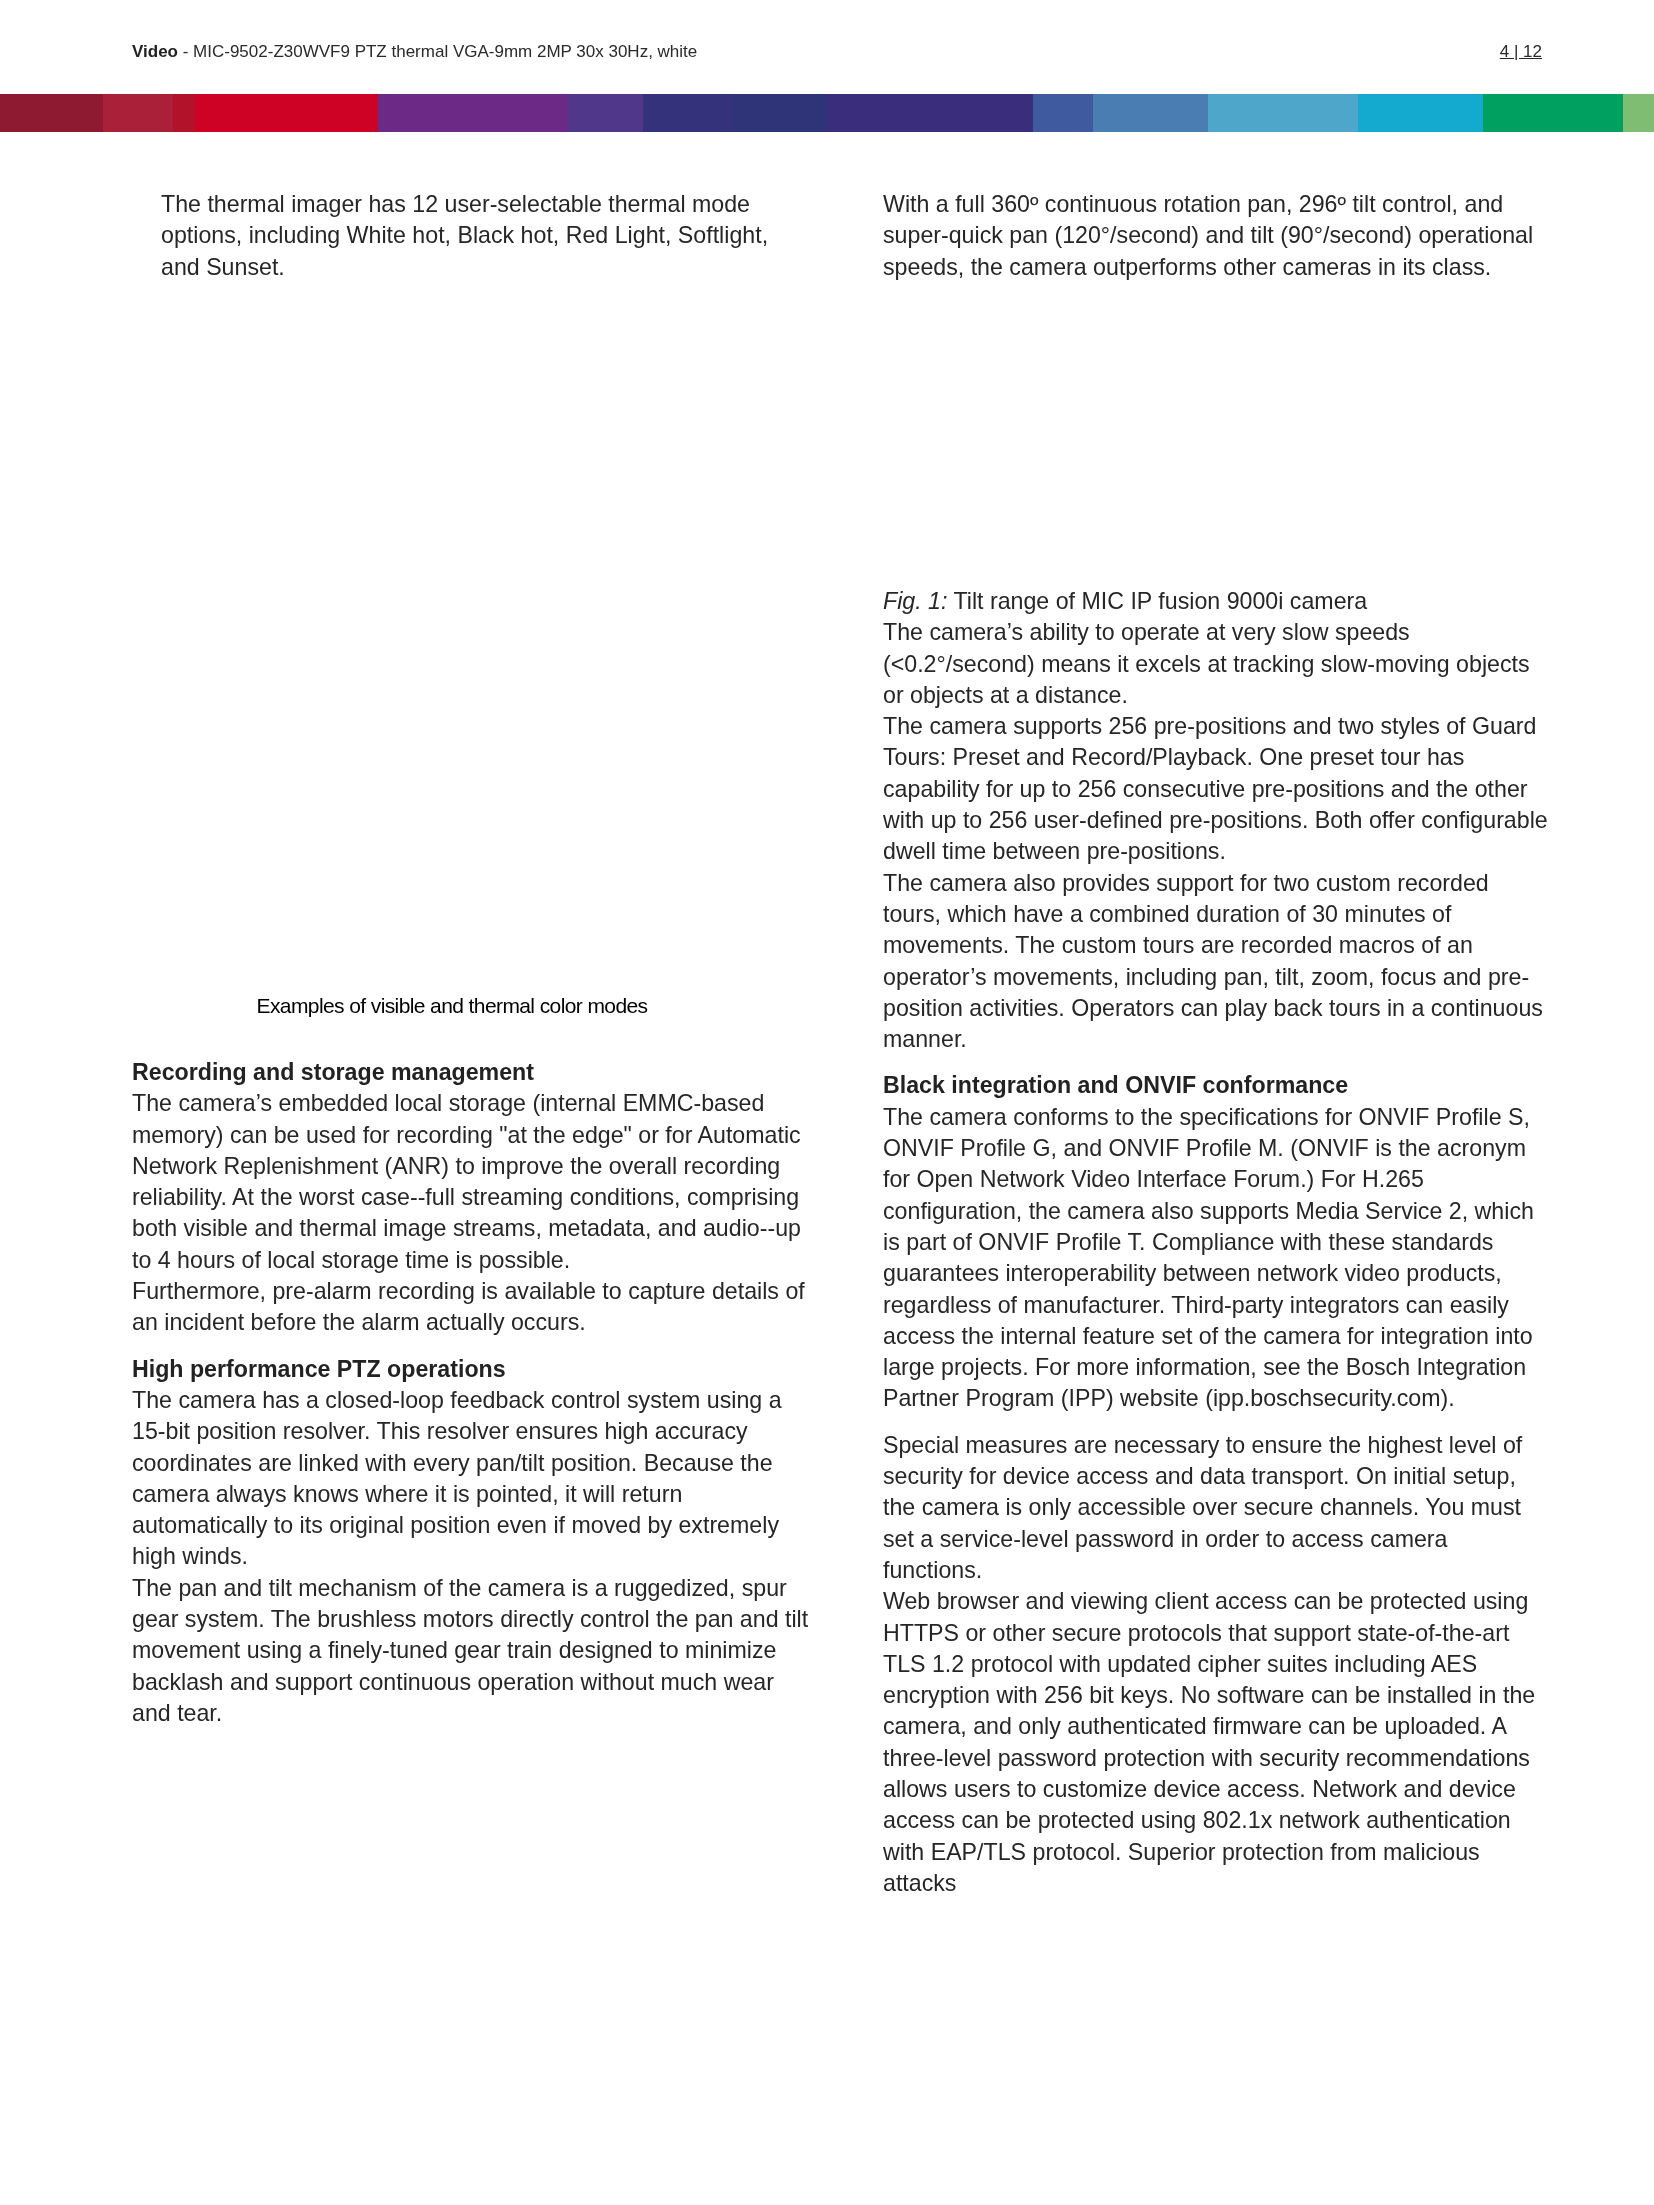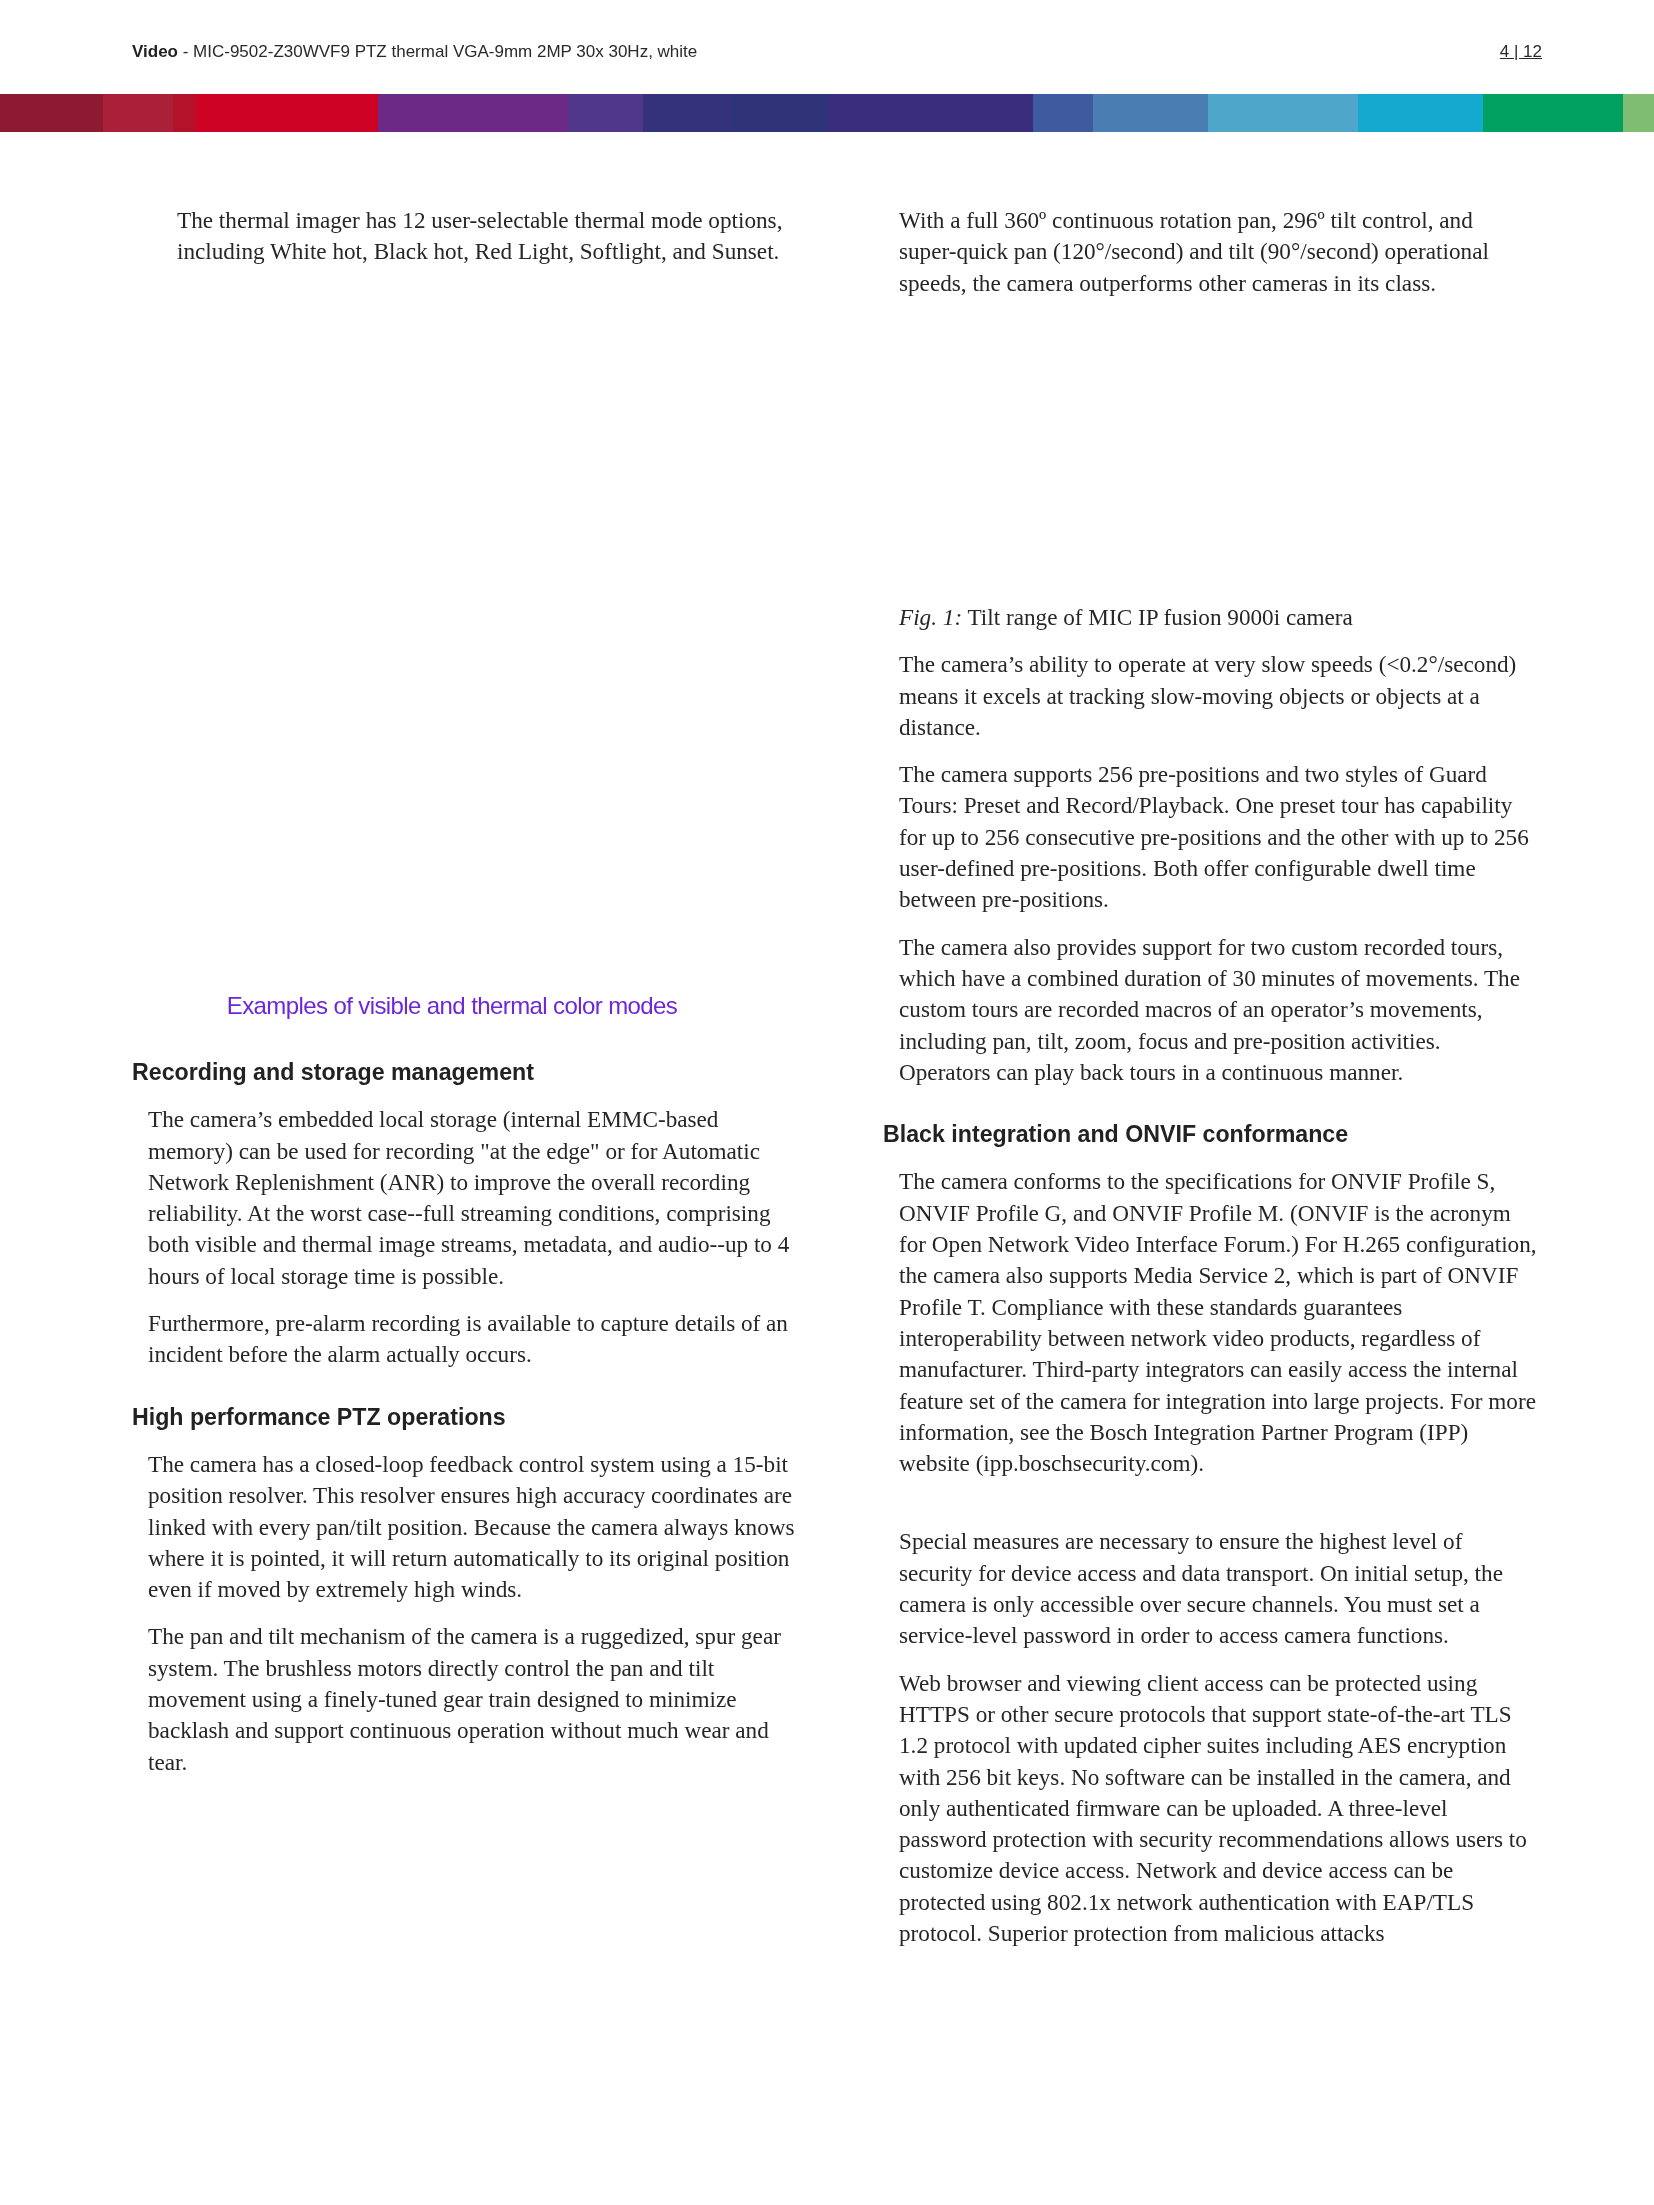--- a/index.html
+++ b/index.html
@@ -37,44 +37,44 @@
       display: flex;
       overflow: hidden;
     }
     .color-band .seg { height: 100%; flex: none; }
     .col {
       position: absolute;
       font-size: 23.2px;
       line-height: 31.3px;
       color: #262626;
     }
-    .col p { margin: 16px; font-family: Liberation Serif, serif; }
+    .col p { margin: 0; }
     .col h3 {
       margin: 0;
       font-size: 23.2px;
       line-height: 31.3px;
       font-weight: bold;
       color: #222;
     }
     .section-gap { height: 15px; }
     .left-top { left: 161px; top: 189px; width: 640px; }
     .right-top { left: 883px; top: 189px; width: 660px; }
     .image-placeholder { position: absolute; background: #ffffff; }
     .ph-left { left: 132px; top: 330px; width: 690px; height: 640px; }
     .ph-right { left: 883px; top: 330px; width: 660px; height: 250px; }
     .caption-left {
       position: absolute;
       left: 132px;
       top: 992px;
       width: 640px;
       text-align: center;
-      font-size: 24px;
+      font-size: 21px;
       line-height: 28px;
       letter-spacing: -0.6px;
-      color: #6d28d9;
+      color: #000000;
     }
     .left-main { left: 132px; top: 1057px; width: 680px; }
     .right-main { left: 883px; top: 586px; width: 670px; }
     .fig-label { font-style: italic; }
   </style>
 </head>
 <body>
 
 <div class="header">
   <div class="doc-title"><b>Video</b><span> - </span><span>MIC-9502-Z30WVF9 PTZ thermal VGA-9mm 2MP 30x 30Hz, white</span></div>

